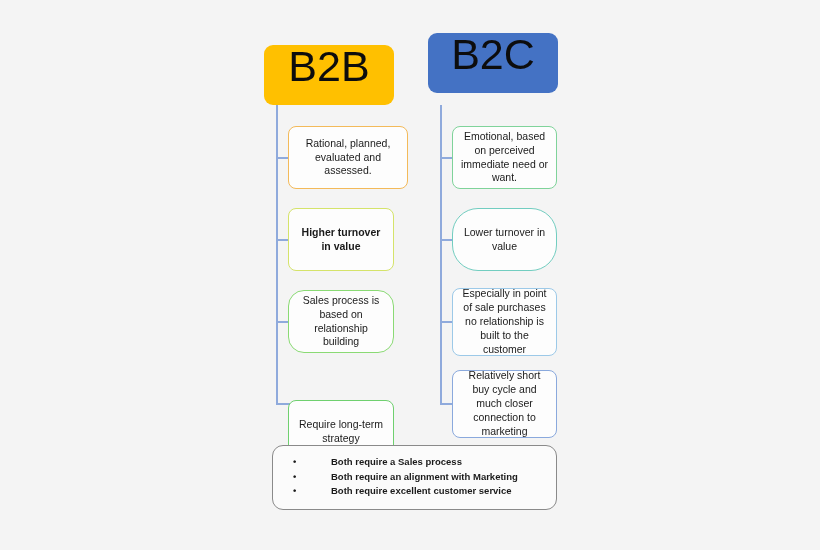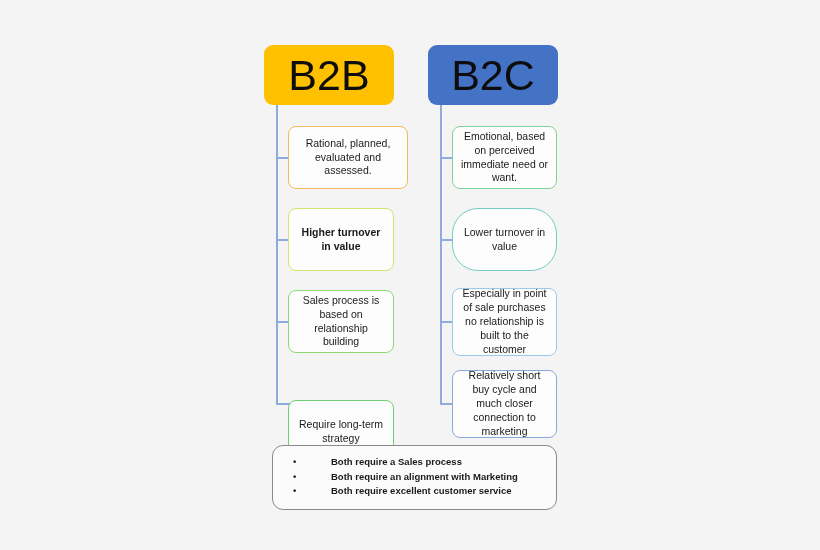--- a/index.html
+++ b/index.html
@@ -17,41 +17,41 @@
     position: relative;
     width: 820px;
     height: 550px;
   }
 
   
   .header-box {
     position: absolute;
     border-radius: 9px;
     display: flex;
-    align-items: center;
+    align-items: flex-start;
     justify-content: center;
     box-sizing: border-box;
   }
   .header-box .header-label {
     font-size: 43px;
     line-height: 1;
     color: #0d0d0d;
     letter-spacing: 0px;
     font-weight: 400;
   }
   #b2b-header {
     left: 264px;
     top: 45px;
     width: 130px;
     height: 60px;
     background: #ffc000;
   }
   #b2c-header {
     left: 428px;
-    top: 45px;
+    top: 33px;
     width: 130px;
     height: 60px;
     background: #4472c4;
   }
 
   
   .trunk {
     position: absolute;
     width: 2px;
     background: #8faadc;
@@ -132,21 +132,21 @@
   <div class="branch" style="left:276px; top:239px; width:14px;"></div>
   <div class="branch" style="left:276px; top:321px; width:14px;"></div>
   <div class="branch" style="left:276px; top:403px; width:14px;"></div>
 
   <div class="item-box" style="left:288px; top:126px; width:120px; height:63px; border-color:#f3ba5a;">
     <span class="item-text">Rational, planned, evaluated and assessed.</span>
   </div>
   <div class="item-box" style="left:288px; top:208px; width:106px; height:63px; border-color:#d5e36a;font-weight:bold;">
     <span class="item-text">Higher turnover in value</span>
   </div>
-  <div class="item-box" style="left:288px; top:290px; width:106px; height:63px; border-color:#8ada74;">
+  <div class="item-box" style="left:288px; top:290px; width:106px; height:63px; border-color:#8ada74;border-radius:16px;">
     <span class="item-text">Sales process is based on relationship building</span>
   </div>
   <div class="item-box" style="left:288px; top:372px; width:106px; height:63px; border-color:#6fd06f;margin-top:28px;">
     <span class="item-text">Require long-term strategy</span>
   </div>
 
   <div class="header-box" id="b2c-header">
     <span class="header-label">B2C</span>
   </div>
 

